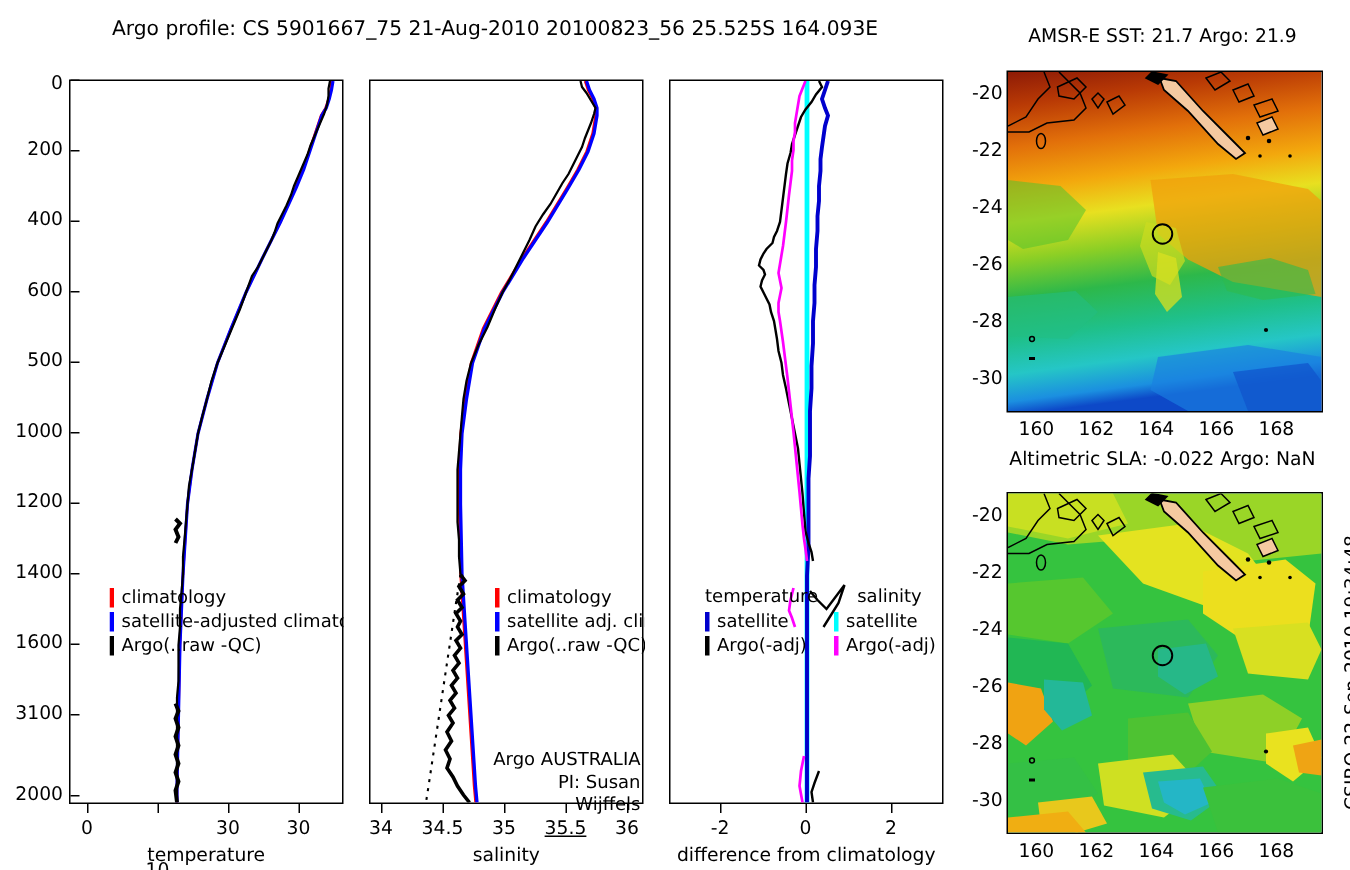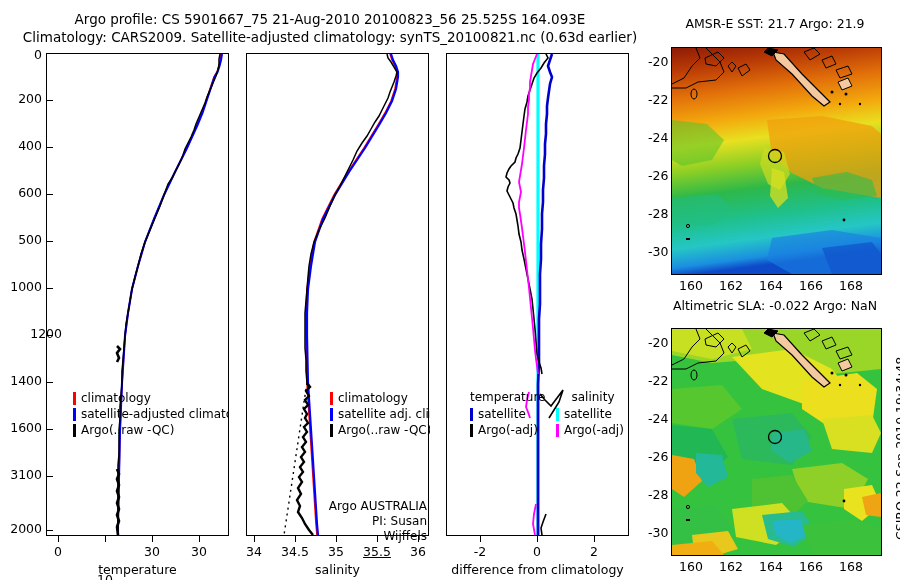--- a/index.html
+++ b/index.html
@@ -20,21 +20,20 @@
   .clip{overflow:hidden;}
   #stamp{position:absolute;font-size:12.5px;white-space:nowrap;
          transform-origin:left top;transform:rotate(-90deg);}
   svg{display:block;}
 </style>
 </head>
 <body>
 
 <div id="title" class="abs">
   <div>Argo profile: CS 5901667_75 21-Aug-2010 20100823_56 25.525S 164.093E</div>
-  <div>Climatology: CARS2009. Satellite-adjusted climatology: synTS_20100821.nc (0.63d earlier)</div>
 </div>
 
 <div class="axbox" style="left:46px;top:53px;width:183px;height:483px;">
   <svg width="181" height="481" viewBox="0 0 181 481">
 
     <polyline fill="none" stroke="#ff0000" stroke-width="1.6" points="
       174,0 173.5,6 172,12 170,18 167,23 163,35 159,47 155,59 150,71 145,82
       140,94 134,106 128,118 117,141 107,165 98,188 91,212 85,235 81,259 78,282
       75,329 73,376 72,423 71,470 71,481"></polyline>
 
@@ -57,21 +56,21 @@
   </svg>
 </div>
 
 <div class="abs">
   <div class="ylab" style="left:0px;top:47px;">0</div>
   <div class="ylab" style="left:0px;top:91px;">200</div>
   <div class="ylab" style="left:0px;top:138px;">400</div>
   <div class="ylab" style="left:0px;top:185px;">600</div>
   <div class="ylab" style="left:0px;top:232px;">500</div>
   <div class="ylab" style="left:0px;top:279px;">1000</div>
-  <div class="ylab" style="left:0px;top:326px;padding-left:20px;">1200</div>
+  <div class="ylab" style="left:0px;top:326px;">1200</div>
   <div class="ylab" style="left:0px;top:373px;">1400</div>
   <div class="ylab" style="left:0px;top:420px;">1600</div>
   <div class="ylab" style="left:0px;top:467px;">3100</div>
   <div class="ylab" style="left:0px;top:521px;">2000</div>
   <div class="ticky" style="left:47px;top:53px;"></div>
   <div class="ticky" style="left:47px;top:100px;"></div>
   <div class="ticky" style="left:47px;top:147px;"></div>
   <div class="ticky" style="left:47px;top:194px;"></div>
   <div class="ticky" style="left:47px;top:241px;"></div>
   <div class="ticky" style="left:47px;top:288px;"></div>

